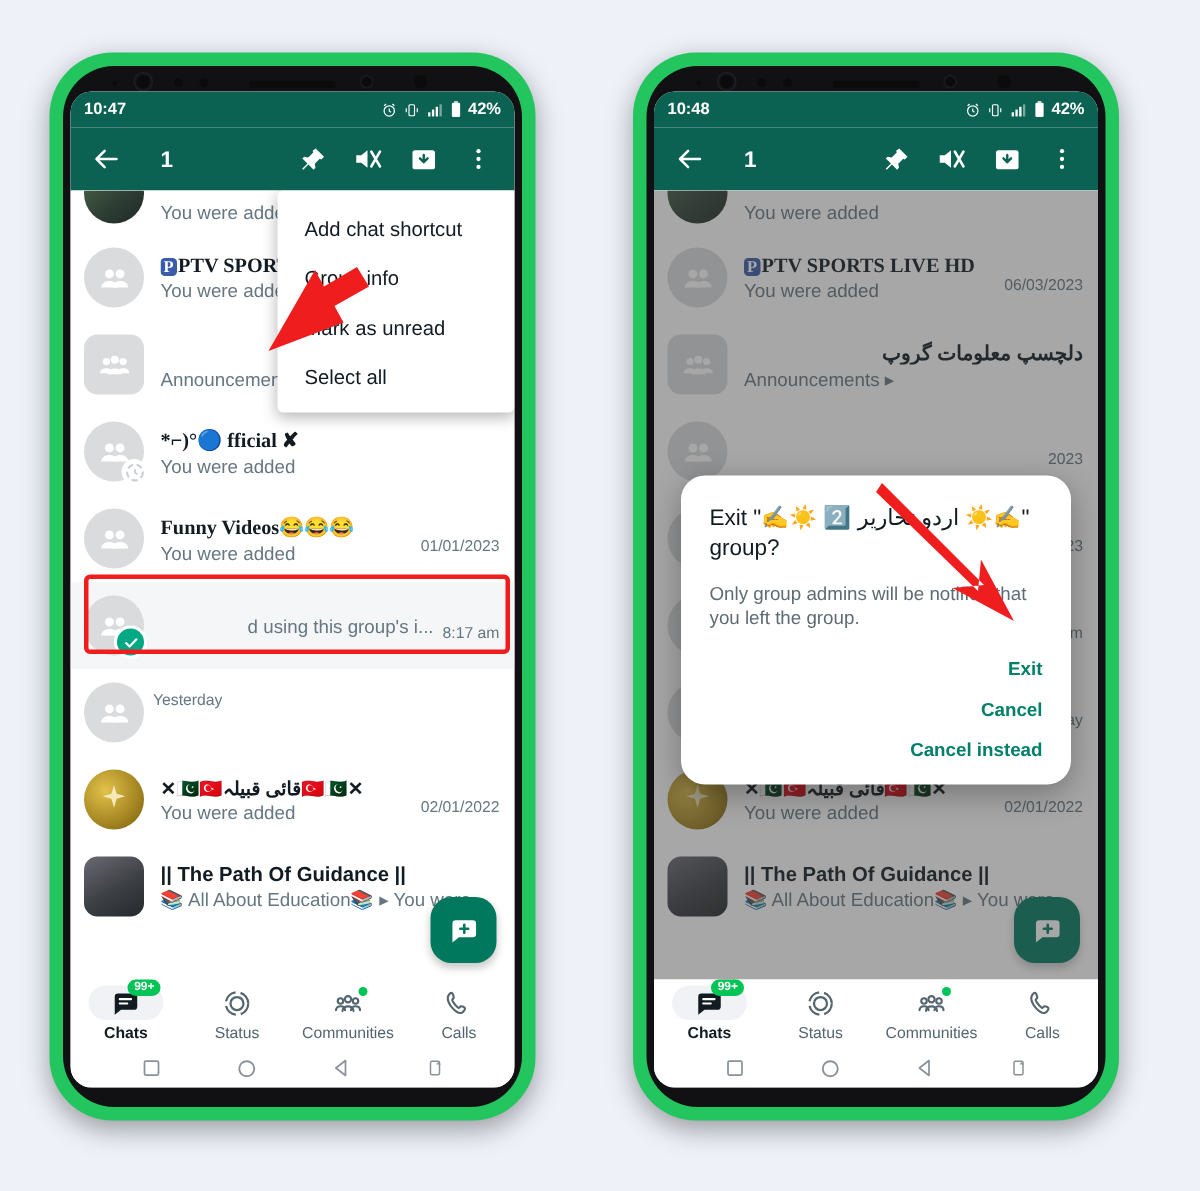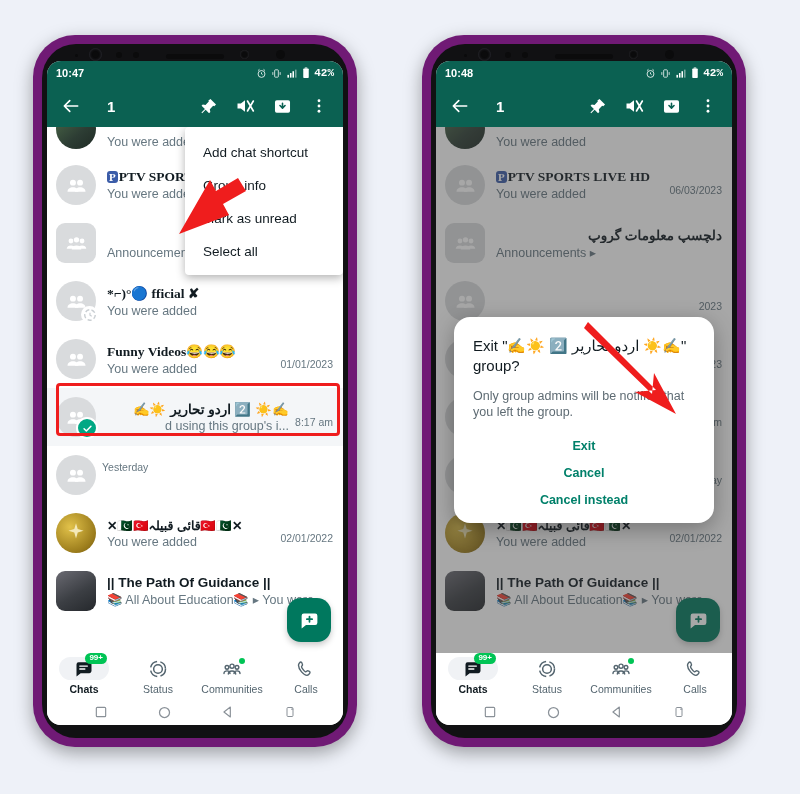--- a/index.html
+++ b/index.html
@@ -10,21 +10,21 @@
     overflow:hidden;
     position:relative;
   }
   .stage{position:absolute;inset:0;}
 
   
   .phone{
     position:absolute;
     width:324px;height:712px;
     top:35px;
-    background:#701a75;
+    background:#22c55e;
     border-radius:42px;
     box-shadow:0 6px 18px rgba(0,0,0,.35);
   }
   .phone.left{left:33px;}
   .phone.right{left:422px;}
   .phone .bezel-inner{
     position:absolute;inset:9px;
     background:#111113;
     border-radius:34px;
   }
@@ -47,21 +47,21 @@
   .grille{position:absolute;left:133px;top:9px;width:58px;height:5px;border-radius:3px;background:#0b0b0c;}
 
   
   .statusbar{
     height:24px;background:#0b6152;color:#fff;
     display:flex;align-items:center;justify-content:space-between;
     padding:0 9px;font-size:11px;font-weight:bold;
   }
   .sb-right{display:flex;align-items:center;gap:4px;}
   .sb-right svg{display:block;}
-  .batt-pct{font-size:11px;font-weight:bold;font-family:Liberation Mono, monospace;}
+  .batt-pct{font-size:11px;font-weight:bold;}
 
   
   .appbar{
     height:42px;background:#0b6152;color:#fff;
     display:flex;align-items:center;padding:0 10px;gap:0px;
   }
   .appbar .count{font-size:15px;font-weight:600;margin-left:22px;flex:1;}
   .appbar .ic{width:28px;height:28px;display:flex;align-items:center;justify-content:center;margin-left:9px;}
   .appbar .ic:first-of-type{margin-left:0;}
 
@@ -152,21 +152,21 @@
 
   
   .dim{position:absolute;inset:0;background:rgba(60,60,60,.45);z-index:30;}
   .dialog{
     position:absolute;z-index:35;left:18px;right:18px;top:190px;
     background:#fff;border-radius:16px;padding:19px 19px 12px 19px;
     box-shadow:0 6px 22px rgba(0,0,0,.3);
   }
   .dlg-title{font-size:15px;color:#111b21;line-height:1.35;font-weight:400;}
   .dlg-body{font-size:12.5px;color:#5e6b73;line-height:1.35;margin-top:11px;}
-  .dlg-actions{margin-top:18px;display:flex;flex-direction:column;align-items:center;gap:13px;padding-bottom:4px;}
+  .dlg-actions{margin-top:18px;display:flex;flex-direction:column;align-items:flex-end;gap:13px;padding-bottom:4px;}
   .dlg-actions .btn{font-size:12.5px;font-weight:bold;color:#00806a;}
 
   
   .arrow{position:absolute;z-index:60;pointer-events:none;}
 </style>
 </head>
 <body>
 
 <div class="stage">
 
@@ -330,21 +330,20 @@
                 <path d="M2.6 18.5c0-3 2.6-4.6 5.7-4.6s5.7 1.6 5.7 4.6z" fill="#fff"></path>
                 <path d="M10.3 18.5c0-3 2.5-4.6 5.5-4.6s5.6 1.6 5.6 4.6z" fill="#fff"></path>
               </svg>
             <span class="check">
               <svg width="11" height="11" viewBox="0 0 24 24">
                   <path d="M4.5 12.5 9.5 17.5 19.5 7" stroke="#fff" stroke-width="3.2" fill="none" stroke-linecap="round" stroke-linejoin="round"></path>
                 </svg>
             </span>
           </div>
           <div class="meta">
-            <div class="title sans" style="direction:rtl;text-align:right;">✍️☀️ 2️⃣ اردو تحاریر ☀️✍️</div>
             <div class="sub" style="text-align:right;">d using this group's i...</div>
           </div>
           <div class="time">8:17 am</div>
         </div>
 
         <div class="row">
           <div class="av">
             <svg width="23" height="23" viewBox="0 0 24 24">
                 <circle cx="8.3" cy="9" r="3.1" fill="#fff"></circle>
                 <circle cx="15.7" cy="9" r="3.1" fill="#fff"></circle>

